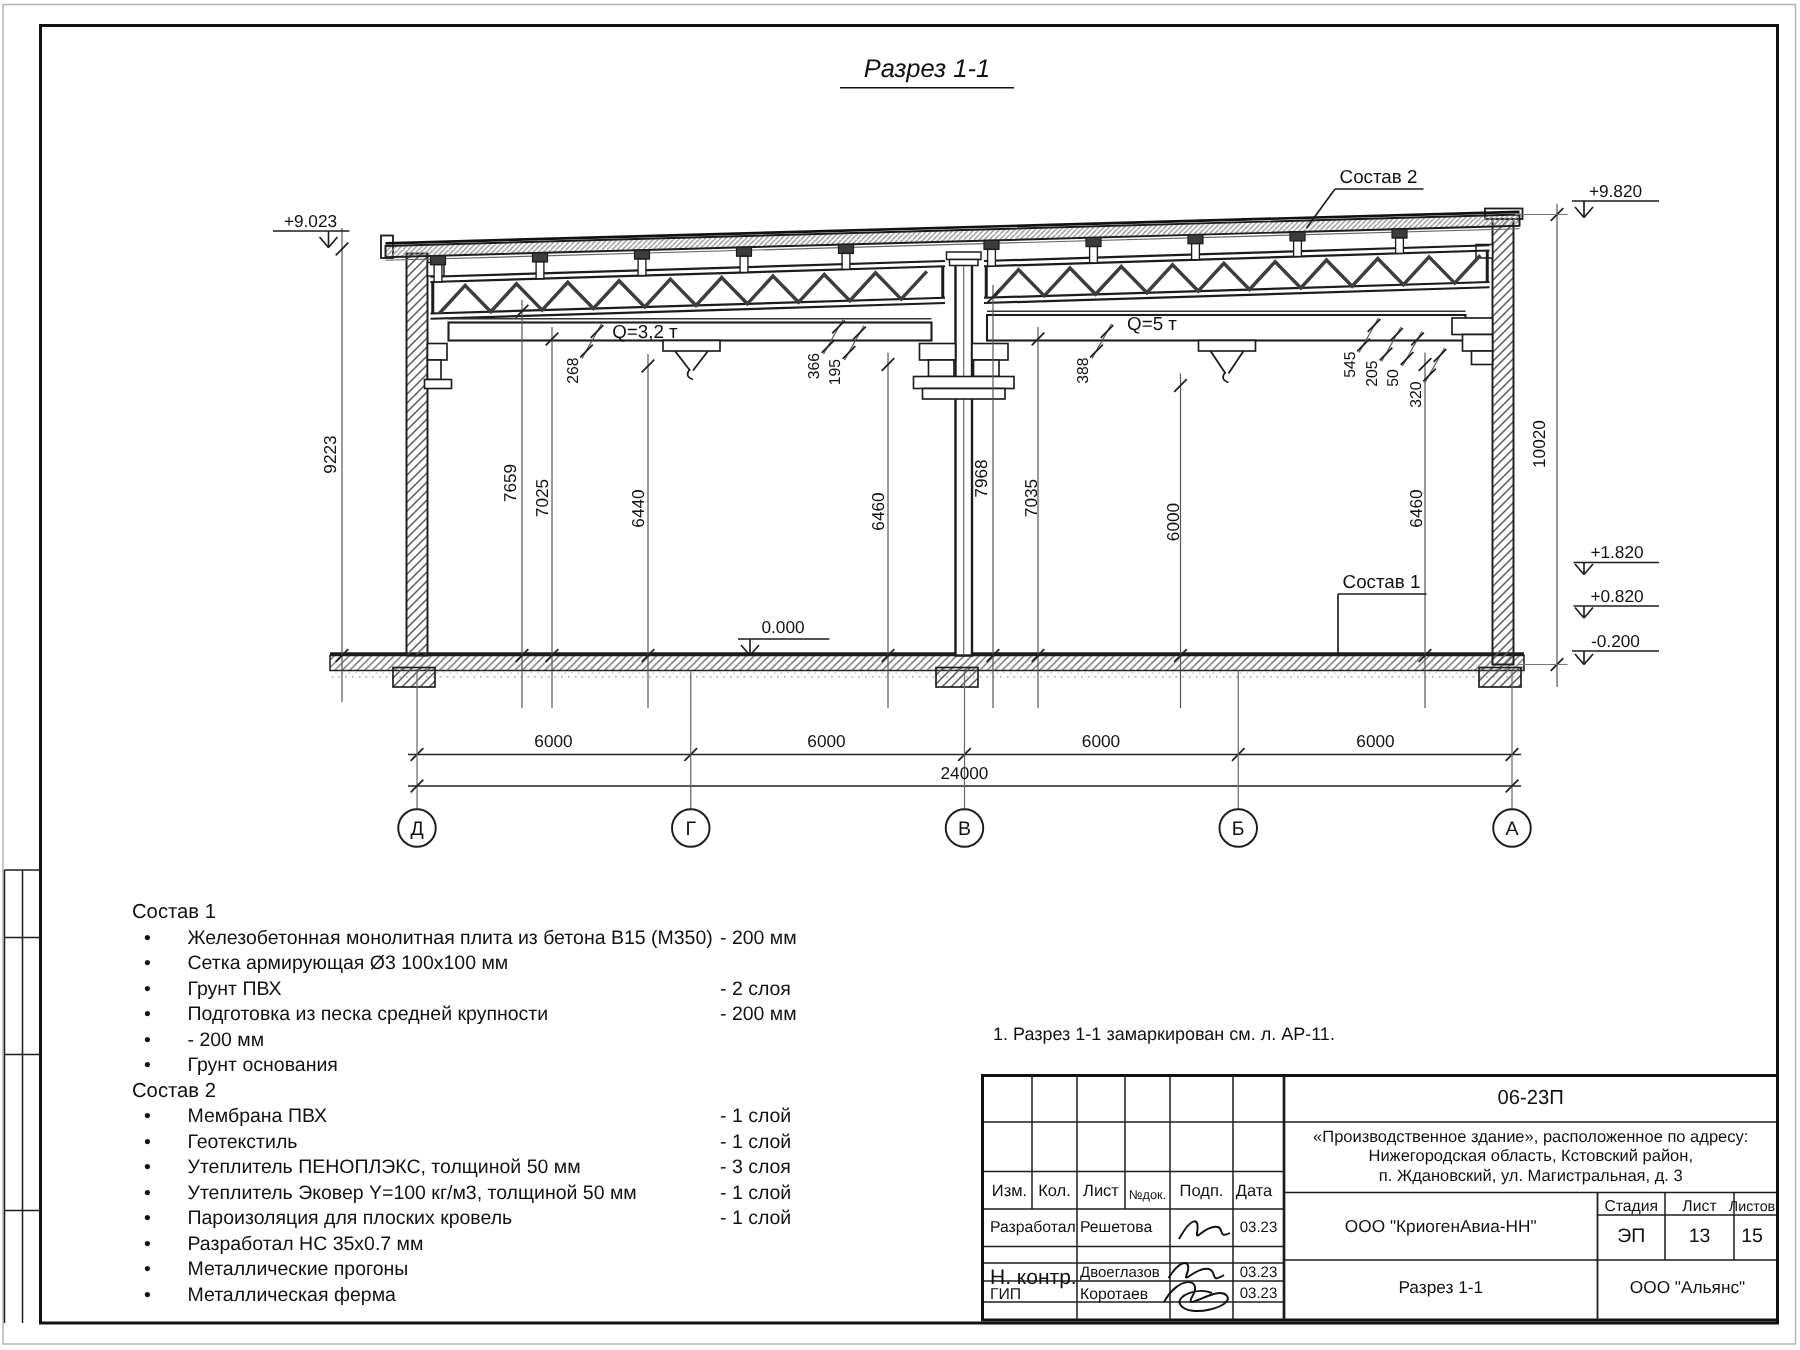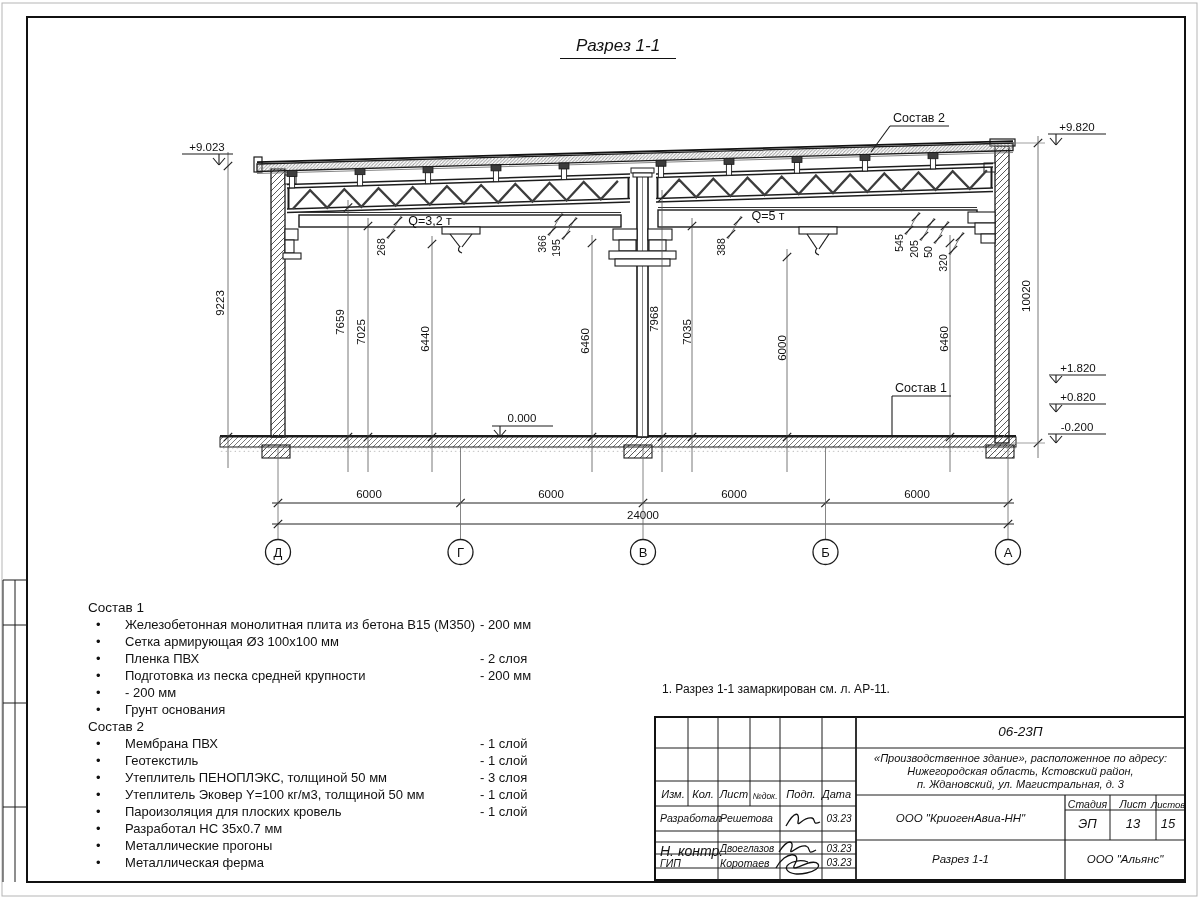--- a/index.html
+++ b/index.html
@@ -10,21 +10,21 @@
   .abs{position:absolute;}
   .title{left:560px;top:36px;width:116px;text-align:center;font-style:italic;font-size:17px;
          border-bottom:1.2px solid #111;padding-bottom:2px;}
   .comps{left:88px;top:599px;width:520px;font-size:13px;line-height:17px;}
   .comp-title{font-size:13.5px;}
   .comp-item{display:flex;}
   .comp-item .b{width:37px;padding-left:8px;box-sizing:border-box;}
   .comp-item .t{width:355px;white-space:nowrap;}
   .comp-item .v{white-space:nowrap;}
   .note{left:662px;top:682px;font-size:12px;}
-  .tb{position:absolute;font-size:11px;font-style:italic;}
+  .tb{position:absolute;font-size:11px;}
   .c{text-align:center;}
 </style>
 </head>
 <body>
 
 <div class="sheet">
 
   <svg id="dwg" width="1200" height="900" viewBox="0 0 1200 900">
     <defs>
       <pattern id="hWall" width="6" height="6" patternUnits="userSpaceOnUse">
@@ -327,21 +327,21 @@
         <span class="t">Железобетонная монолитная плита из бетона В15 (М350)</span>
         <span class="v">- 200 мм</span>
       </div>
       <div class="comp-item">
         <span class="b">•</span>
         <span class="t">Сетка армирующая Ø3 100х100 мм</span>
         <span class="v"></span>
       </div>
       <div class="comp-item">
         <span class="b">•</span>
-        <span class="t">Пленка ПВХ</span>
+        <span class="t">Грунт ПВХ</span>
         <span class="v">- 2 слоя</span>
       </div>
       <div class="comp-item">
         <span class="b">•</span>
         <span class="t">Подготовка из песка средней крупности</span>
         <span class="v">- 200 мм</span>
       </div>
       <div class="comp-item">
         <span class="b">•</span>
         <span class="v">- 200 мм</span>

